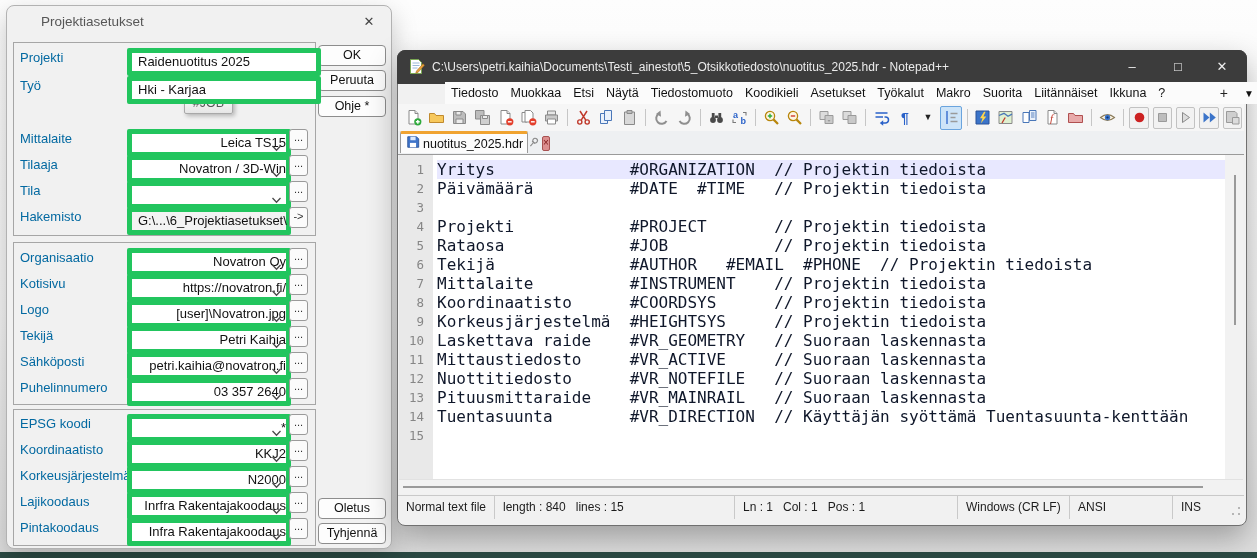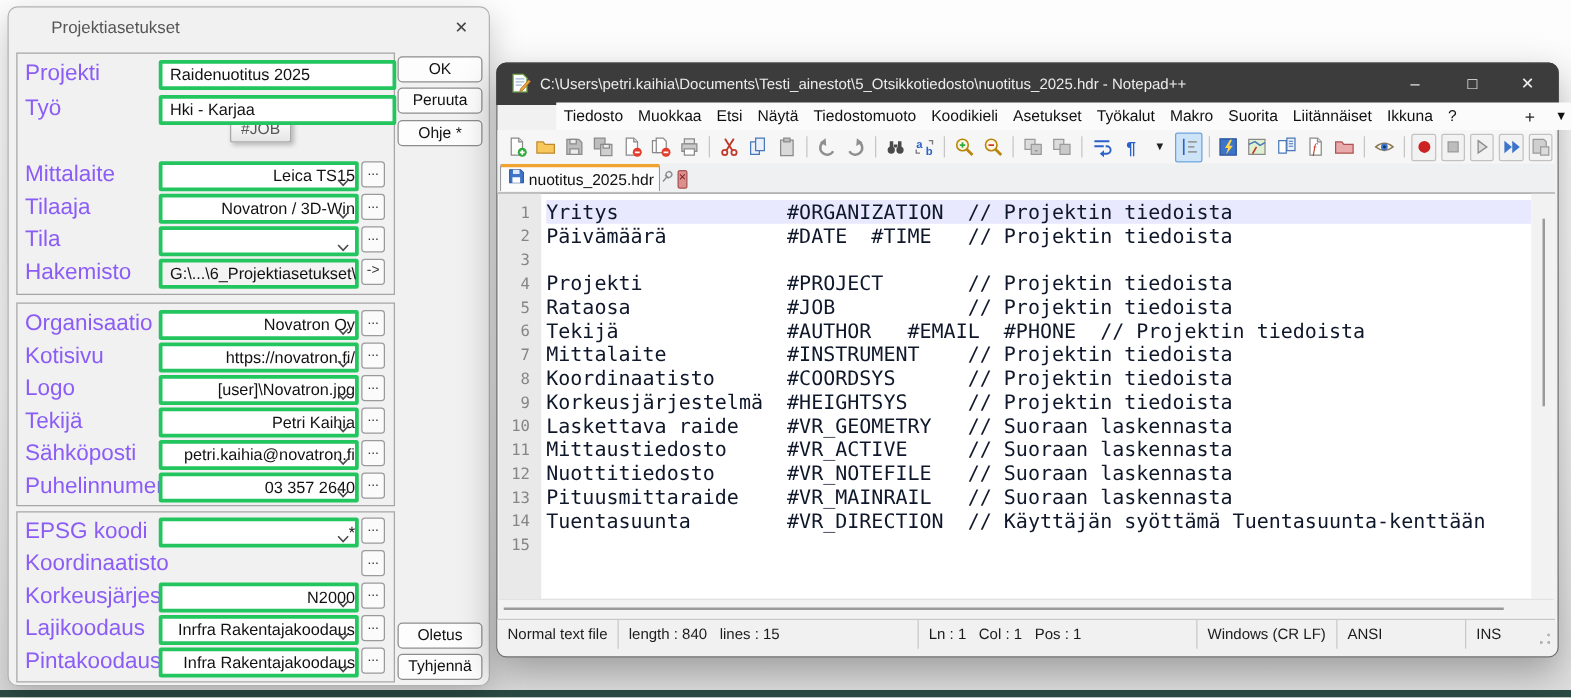--- a/index.html
+++ b/index.html
@@ -12,22 +12,22 @@
 
   
   .dialog{position:absolute;left:6px;top:5px;width:384px;height:542px;background:#f1f1f1;
     border:1px solid #b2b2b2;border-radius:8px;box-shadow:0 10px 26px rgba(0,0,0,.22);text-decoration:underline;}
   .dtitlebar{position:absolute;left:0;top:0;right:0;height:30px;}
   .dtitle{position:absolute;left:34px;top:8px;font-size:13.5px;color:#565656;}
   .dclose{position:absolute;right:12px;top:6px;width:20px;height:20px;text-align:center;line-height:20px;font-size:13px;color:#444;}
   .grp{position:absolute;left:6px;width:301px;border:1px solid #a6a6a6;background:transparent;}
   #g0{top:36px;height:192px} #g1{top:236px;height:161px} #g2{top:403px;height:135px}
   .drow{position:absolute;left:0;width:384px;height:20px;}
-  .dlabel{position:absolute;left:13px;top:0;font-size:18px;line-height:20px;color:#8b5cf6;}
-  .tfield,.cfield,.pfield{position:absolute;top:0;height:18px;background:#fff;border:3px solid #22c55e;border-radius:2px;
+  .dlabel{position:absolute;left:13px;top:0;font-size:13px;line-height:20px;color:#0369a1;}
+  .tfield,.cfield,.pfield{position:absolute;top:0;height:18px;background:#fff;border:5px solid #22c55e;border-radius:2px;
      font-size:13px;line-height:18px;color:#111;}
   .tfield{left:120px;width:178px;padding-left:6px;}
   .cfield{left:120px;width:148px;padding-left:6px;text-align:right;}
   .pfield{left:120px;width:148px;padding-left:6px;background:#f3f3f3;}
   .chev{position:absolute;right:4px;top:5px;}
   .dots{position:absolute;left:282px;top:0;width:17px;height:19px;background:#fbfbfb;border:1px solid #9a9a9a;border-radius:3px;
      font-size:11px;line-height:14px;text-align:center;color:#333;}
   .dirbtn{position:absolute;left:282px;top:0;width:17px;height:19px;background:#fbfbfb;border:1px solid #9a9a9a;border-radius:3px;
      font-size:11px;line-height:17px;text-align:center;color:#333;}
   .dbtn{position:absolute;left:311px;width:66px;height:19px;background:#fdfdfd;border:1px solid #8d8d8d;border-radius:4px;
@@ -188,20 +188,23 @@
     </div>
     <div class="drow" style="top: 408px;">
       <span class="dlabel">EPSG koodi</span>
       <div class="cfield"><span class="cval">*</span><span class="chev"><svg width="11" height="7" viewBox="0 0 11 7">
             <path d="M1.5 1 L5.5 5.2 L9.5 1" fill="none" stroke="#4a4a4a" stroke-width="1.3"></path>
           </svg></span></div>
       <div class="dots">...</div>
     </div>
     <div class="drow" style="top: 434px;">
       <span class="dlabel">Koordinaatisto</span>
+      <div class="cfield"><span class="cval">KKJ2</span><span class="chev"><svg width="11" height="7" viewBox="0 0 11 7">
+            <path d="M1.5 1 L5.5 5.2 L9.5 1" fill="none" stroke="#4a4a4a" stroke-width="1.3"></path>
+          </svg></span></div>
       <div class="dots">...</div>
     </div>
     <div class="drow" style="top: 460px;">
       <span class="dlabel">Korkeusjärjestelmä</span>
       <div class="cfield"><span class="cval">N2000</span><span class="chev"><svg width="11" height="7" viewBox="0 0 11 7">
             <path d="M1.5 1 L5.5 5.2 L9.5 1" fill="none" stroke="#4a4a4a" stroke-width="1.3"></path>
           </svg></span></div>
       <div class="dots">...</div>
     </div>
     <div class="drow" style="top: 486px;">

